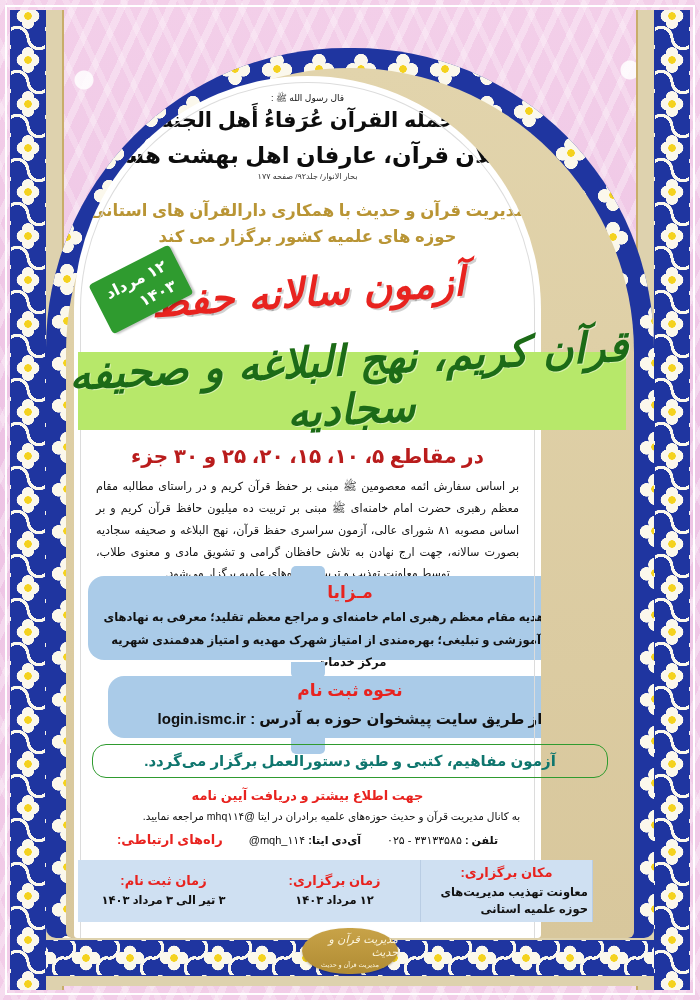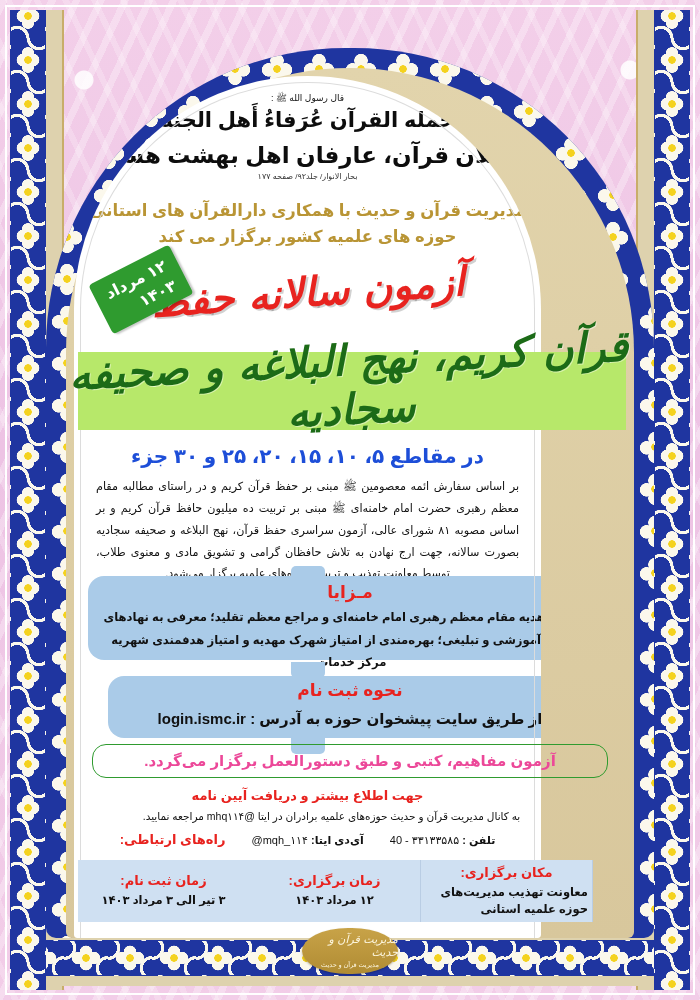--- a/index.html
+++ b/index.html
@@ -160,21 +160,21 @@
     position: absolute; left: 0; right: 0; top: 336px;
     font-size: 42px; font-weight: bold; color: #1c6b17;
     font-family: "DejaVu Serif", "Liberation Serif", serif;
     font-style: italic; letter-spacing: -1.5px;
     transform: rotate(-3deg);
     text-align: center;
     text-shadow: 1px 1px 0 rgba(255,255,255,.45);
   }
 
   .juz-line {
-    font-size: 20px; font-weight: bold; color: #1d4ed8;
+    font-size: 20px; font-weight: bold; color: #b91c1c;
   }
 
   .body-par {
     font-size: 11.2px; line-height: 1.95; color: #111;
     text-align: justify; text-align-last: center;
     padding: 0 22px;
   }
 
   
   .panel {
@@ -195,21 +195,21 @@
     font-size: 11.6px; font-weight: bold; color: #111; line-height: 1.95;
     padding: 0 14px;
   }
   .panel-body.url { font-size: 15px; }
 
   .green-outline-box {
     position: absolute; left: 92px; top: 744px;
     width: 516px; height: 34px;
     border: 1.6px solid #2f9b2f; border-radius: 14px;
     display: flex; align-items: center; justify-content: center;
-    font-size: 15px; font-weight: bold; color: #ec4899;
+    font-size: 15px; font-weight: bold; color: #0f766e;
   }
 
   .more-head { font-size: 13px; font-weight: bold; color: #e8231f; }
   .more-sub { font-size: 10.5px; color: #111; margin-left: 48px; }
 
   .contact-row {
     display: flex; justify-content: center; align-items: baseline;
     gap: 26px; font-size: 11px; color: #111;
   }
   .contact-label { color: #e8231f; font-weight: bold; font-size: 13px; }
@@ -300,21 +300,21 @@
   </div>
   <div class="panel-notch" style="top:662px; border-radius:0 0 5px 5px;"></div>
 
   <div class="content more-head" style="top:712px;">جهت اطلاع بیشتر و دریافت آیین نامه</div>
   <div class="content more-sub" style="top:734px;">به کانال مدیریت قرآن و حدیث حوزه‌های علمیه برادران در ایتا @mhq۱۱۴ مراجعه نمایید.</div>
 
   <div class="content" style="top:756px;">
     <div class="contact-row">
       <span>
         <span class="contact-key">تلفن :</span>
-        <span>۳۳۱۳۳۵۸۵ - 40</span>
+        <span>۳۳۱۳۳۵۸۵ - ۰۲۵</span>
       </span>
       <span>
         <span class="contact-key">آی‌دی ایتا:</span>
         <span style="direction:ltr; display:inline-block;">@mqh_۱۱۴</span>
       </span>
       <span class="contact-label">راه‌های ارتباطی:</span>
     </div>
   </div>
 
 </div>

